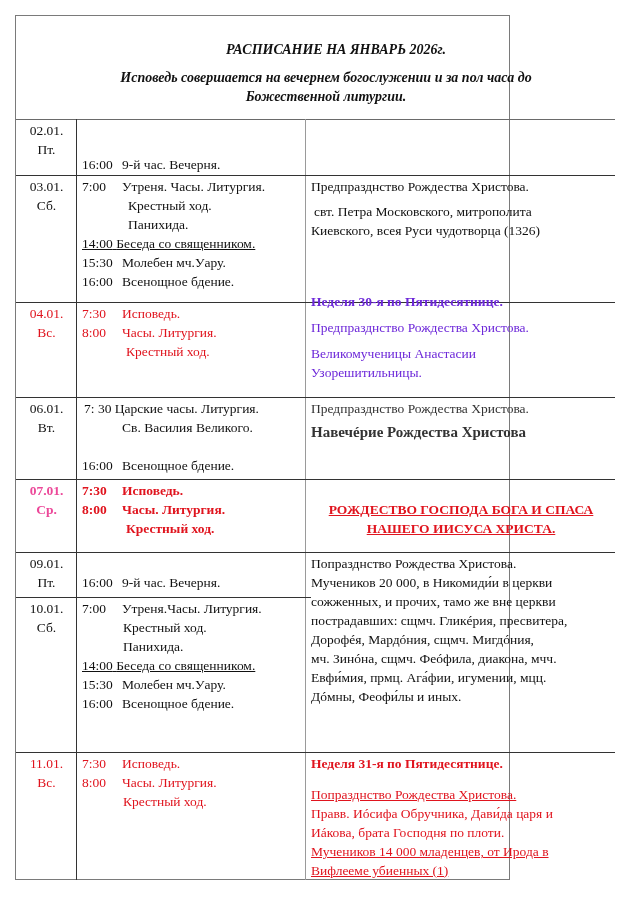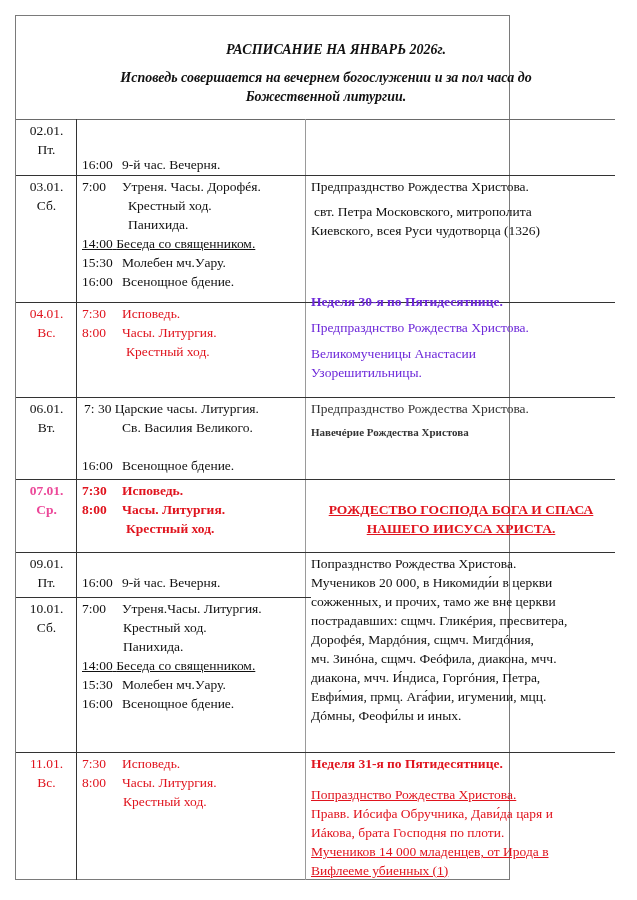--- a/index.html
+++ b/index.html
@@ -59,21 +59,21 @@
   </div>
   <div class="cell mid" style="top:139px;">
     <span class="line"><span class="t">16:00</span><span>9-й час. Вечерня.</span></span>
   </div>
 
   <div class="cell date" style="top:161px;">
     <span class="p">03.01.</span>
     <span class="p">Сб.</span>
   </div>
   <div class="cell mid" style="top:161px;">
-    <span class="line"><span class="t">7:00</span><span>Утреня. Часы. Дорофéя.</span></span>
+    <span class="line"><span class="t">7:00</span><span>Утреня. Часы. Литургия.</span></span>
     <span class="line ind2">Крестный ход.</span>
     <span class="line ind2">Панихида.</span>
     <span class="line u"><span>14:00</span> <span>Беседа со священником.</span></span>
     <span class="line"><span class="t">15:30</span><span>Молебен  мч.Уару.</span></span>
     <span class="line"><span class="t">16:00</span><span>Всенощное бдение.</span></span>
   </div>
   <div class="cell right" style="top:161px;">
     <span class="p" style="margin-bottom:6px;">Предпразднство Рождества Христова.</span>
     <span class="p" style="padding-left:3px;">свт. Петра Московского, митрополита</span>
     <span class="p">Киевского, всея Руси чудотворца (1326)</span>
@@ -99,21 +99,21 @@
     <span class="p">06.01.</span>
     <span class="p">Вт.</span>
   </div>
   <div class="cell mid" style="top:383px;">
     <span class="line" style="padding-left:2px;"><span>7: 30</span> <span>Царские часы. Литургия.</span></span>
     <span class="line" style="padding-left:40px;">Св. Василия Великого.</span>
     <span class="line" style="margin-top:19px;"><span class="t">16:00</span><span>Всенощное бдение.</span></span>
   </div>
   <div class="cell right" style="top:383px; color:#333;">
     <span class="p" style="margin-bottom:5px;">Предпразднство Рождества Христова.</span>
-    <span class="p b" style="font-size:11px;">Навечéрие Рождества Христова</span>
+    <span class="p b" style="font-size:15px;">Навечéрие Рождества Христова</span>
   </div>
 
   <div class="cell date red b" style="top: 465px; color: #ec4899;">
     <span class="p">07.01.</span>
     <span class="p">Ср.</span>
   </div>
   <div class="cell mid red b" style="top: 465px; color: rgb(224, 20, 30);">
     <span class="line"><span class="t">7:30</span><span>Исповедь.</span></span>
     <span class="line"><span class="t">8:00</span><span>Часы. Литургия.</span></span>
     <span class="line" style="padding-left:44px;">Крестный ход.</span>
@@ -130,21 +130,20 @@
   <div class="cell mid" style="top:557px;">
     <span class="line"><span class="t">16:00</span><span>9-й час. Вечерня.</span></span>
   </div>
   <div class="cell right" style="top:538px;">
     <span class="p">Попразднство Рождества Христова.</span>
     <span class="p">Мучеников 20 000, в Никомиди́и в церкви</span>
     <span class="p">сожженных, и прочих, тамо же вне церкви</span>
     <span class="p">пострадавших: сщмч. Гликéрия, пресвитера,</span>
     <span class="p">Дорофéя, Мардóния, сщмч. Мигдóния,</span>
     <span class="p">мч. Зинóна, сщмч. Феóфила, диакона, мчч.</span>
-    <span class="p">диакона, мчч. И́ндиса, Горгóния, Петра,</span>
     <span class="p">Евфи́мия, прмц. Ага́фии, игумении, мцц.</span>
     <span class="p">Дóмны, Феофи́лы и иных.</span>
   </div>
 
   <div class="cell date" style="top:583px;">
     <span class="p">10.01.</span>
     <span class="p">Сб.</span>
   </div>
   <div class="cell mid" style="top:583px;">
     <span class="line"><span class="t">7:00</span><span>Утреня.Часы. Литургия.</span></span>

